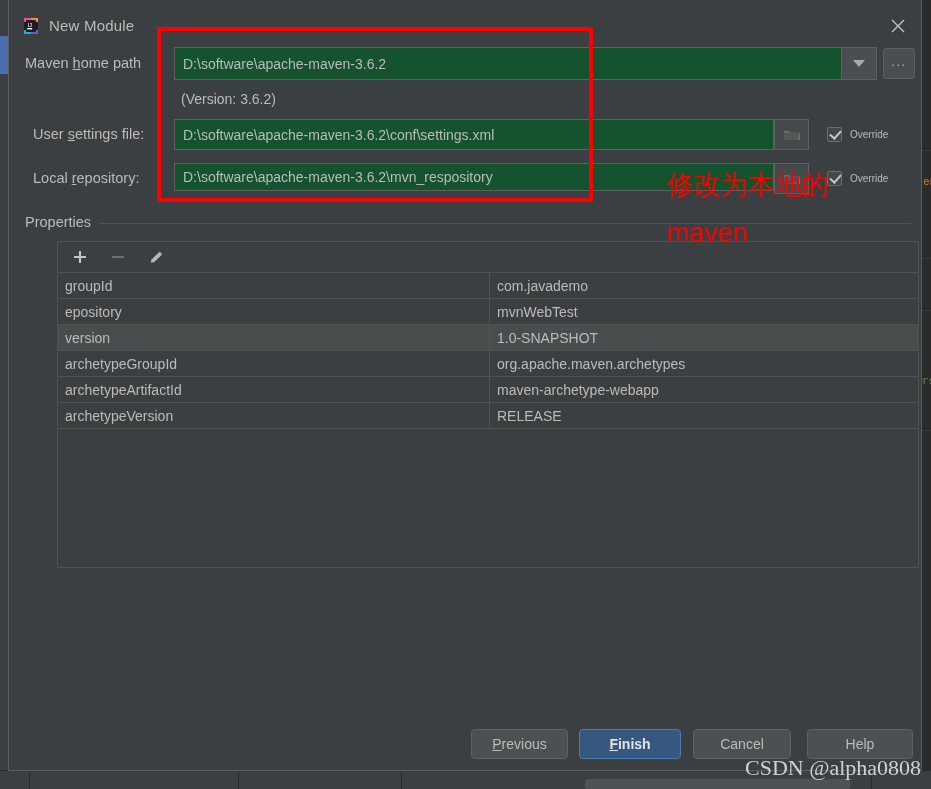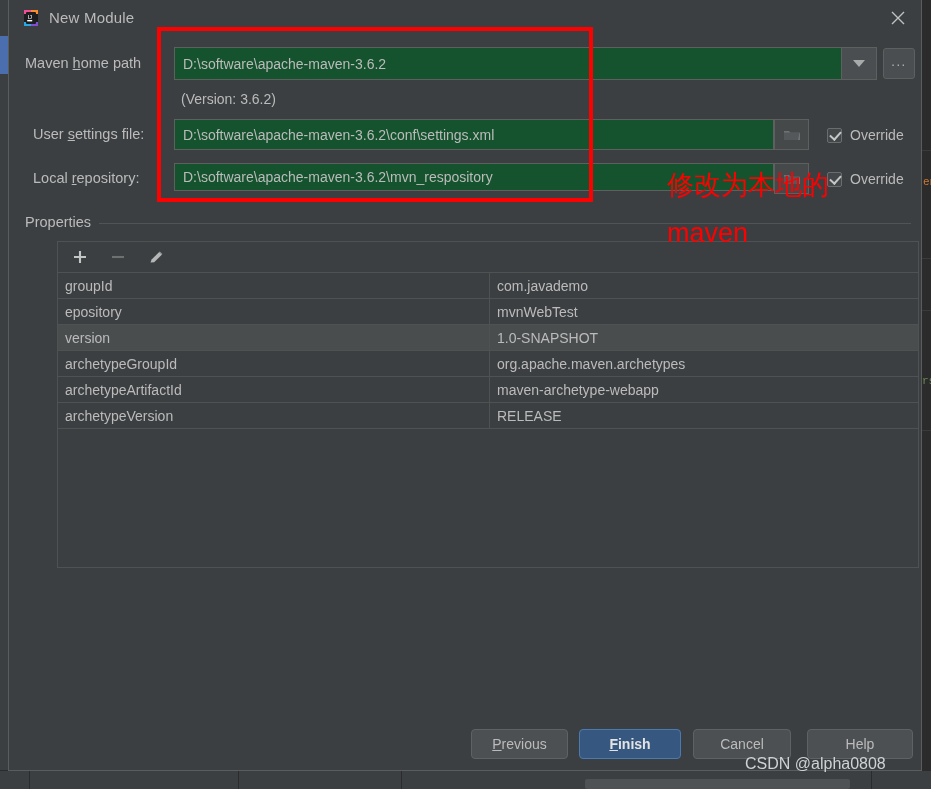--- a/index.html
+++ b/index.html
@@ -57,21 +57,21 @@
   #dialog {
     position: absolute;
     left: 8px; top: 0; width: 914px; height: 771px;
     background: #3c3f41;
     border: 1px solid #5a5d5e;
     border-top: none;
   }
 
   
   #titlebar {
-    position: absolute; left: 0; top: 0; width: 912px; height: 38px;
+    position: absolute; left: 0; top: 8px; width: 912px; height: 38px;
   }
   .ij-icon {
     position: absolute; left: 12px; top: 8px; width: 20px; height: 20px;
   }
   .title-text {
     position: absolute; left: 40px; top: 9px;
     font-size: 15px; color: #bbbbbb; letter-spacing: .2px;
   }
   .close-btn {
     position: absolute; left: 866px; top: 0px; width: 46px; height: 36px;
@@ -136,21 +136,21 @@
     background: #43474a; border: 1px solid #6a6d6e; border-radius: 2px;
     position: relative;
   }
   .cb-box.checked::after {
     content: "";
     position: absolute; left: 4px; top: 0px;
     width: 5px; height: 9px;
     border: solid #c5c7c7; border-width: 0 2px 2px 0;
     transform: rotate(42deg);
   }
-  .cb-label { font-size: 14px; color: #bbbbbb; }
+  .cb-label { font-size: 10px; color: #bbbbbb; }
 
   
   .group-title {
     position: absolute; font-size: 14.5px; color: #bbbbbb;
   }
   .group-line {
     position: absolute; height: 1px; background: #515455;
   }
 
   
@@ -207,21 +207,21 @@
   }
   .red-note {
     position: absolute;
     color: #fe0000; font-size: 27px; line-height: 34px;
     white-space: pre; pointer-events: none;
   }
 
   
   .watermark {
     position: absolute; left: 745px; top: 755px;
-    font-size: 16px; color: #cfd2d4;
+    font-size: 22px; color: #cfd2d4; font-family: Liberation Serif, serif;
   }
 </style>
 </head>
 <body>
 
 <div id="backdrop">
   <div class="bg-left-strip"></div>
   <div class="bg-accent-tab"></div>
   <div class="bg-right-panel"></div>
   <div class="bg-editor-line" style="top:150px; width:9px;"></div>

